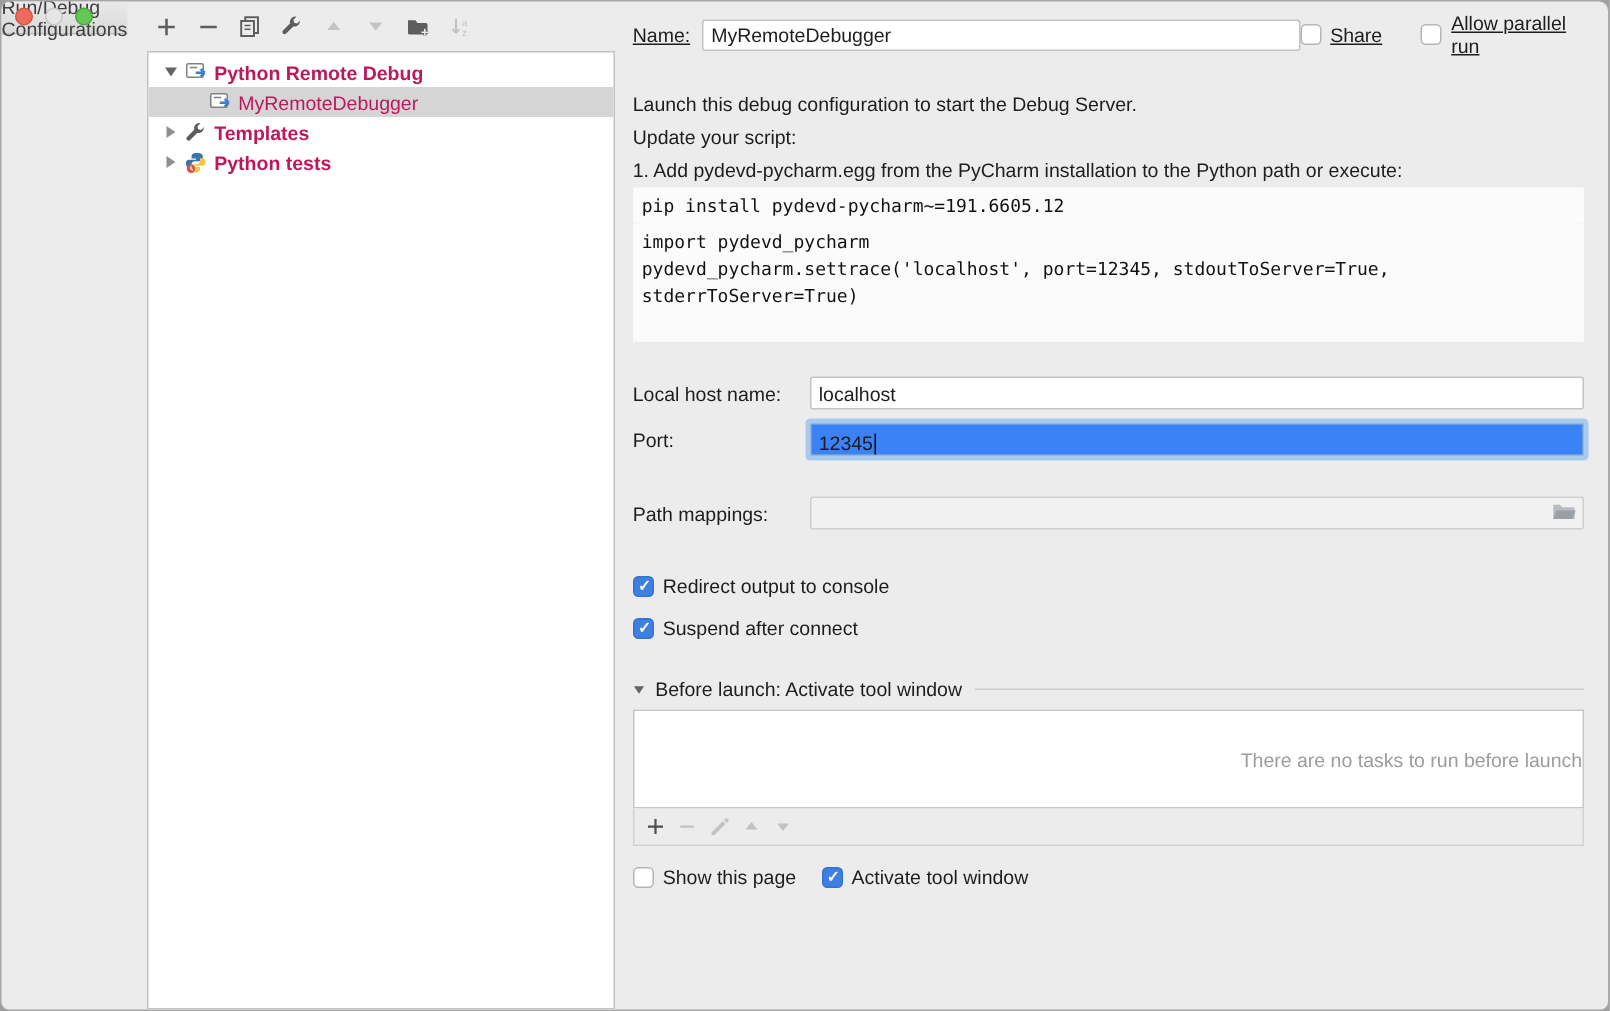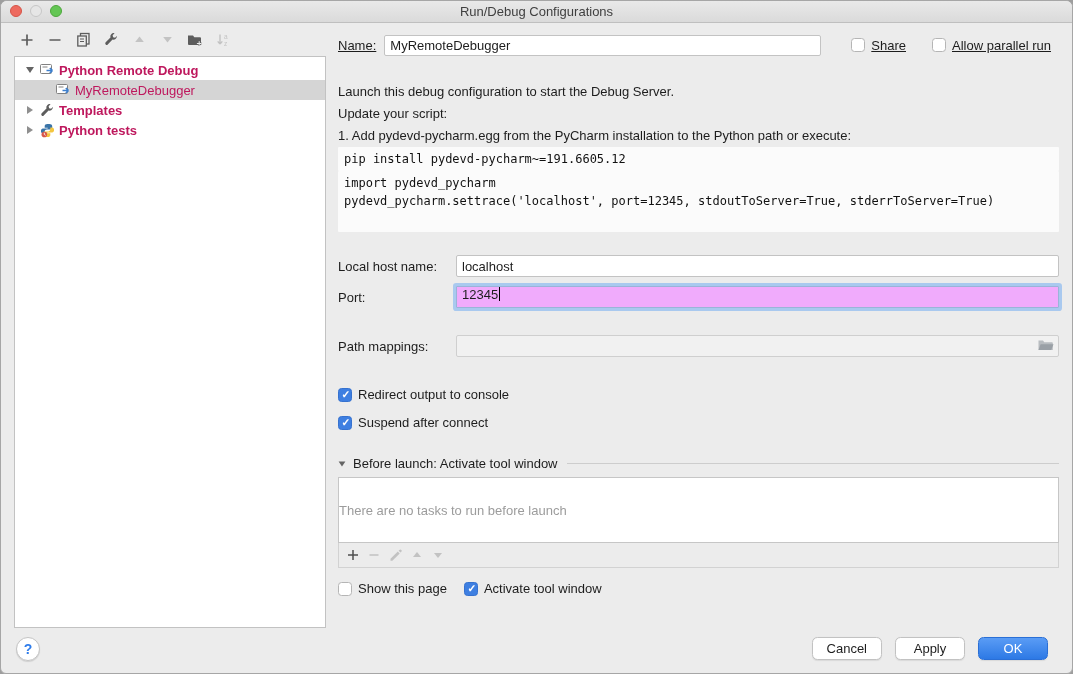--- a/index.html
+++ b/index.html
@@ -1,20 +1,20 @@
 <!DOCTYPE html>
 <html><head>
 <meta charset="utf-8">
 <style>
   * { margin:0; padding:0; box-sizing:border-box; }
   html,body { width:1073px; height:674px; background:#9e9e9e; font-family:"Liberation Sans",sans-serif; }
   .window {
     width:1073px; height:674px; background:#ececec;
     border:1px solid #a6a6a6; border-radius:7px 7px 6px 6px; overflow:hidden;
-    display:flex; flex-direction:column;
+    display:flex; flex-direction:row;
   }
   
   .titlebar {
     height:22px; flex:0 0 22px; position:relative;
     background:linear-gradient(#e9e9e9,#dadada); border-bottom:1px solid #bfbfbf;
     display:flex; align-items:center; justify-content:center;
   }
   .title { font-size:13px; color:#3f3f3f; }
   .lights { position:absolute; left:9px; top:4px; display:flex; gap:8px; }
   .light { width:12px; height:12px; border-radius:50%; }
@@ -53,32 +53,32 @@
     background:#fbfbfb; font-family:"DejaVu Sans Mono","Liberation Mono",monospace;
     font-size:12px; color:#111; padding:3px 6px; line-height:18px; border-radius:1px;
   }
   .code.tall { padding-bottom:22px; }
   .gap23 { height:23px; } .gap10 { height:9px; } .gap28 { height:27px; }
   .gap31 { height:30px; } .gap13 { height:13px; } .gap27 { height:26px; }
   .field-row { display:flex; align-items:center; }
   .field-row .flabel { flex:0 0 118px; }
   .field-row input.txt { flex:1; height:22px; }
   .port-field {
-    flex:1; height:22px; background:#f0abfc; border:1px solid #9ab4d8; border-radius:1px;
-    box-shadow:0 0 0 3px #a9c9ef; display:flex; align-items:flex-start; padding:0 5px; font-size:13px;
+    flex:1; height:22px; background:#3b82f6; border:1px solid #9ab4d8; border-radius:1px;
+    box-shadow:0 0 0 3px #a9c9ef; display:flex; align-items:flex-end; padding:0 5px; font-size:13px;
   }
   .caret { width:1px; height:14px; background:#000; margin-left:1px; }
   .path-wrap { flex:1; position:relative; display:flex; }
   .path-wrap input.txt { flex:1; background:#f1f1f1; border-color:#cfcfcf; padding-right:28px; }
   .path-folder { position:absolute; right:5px; top:3px; }
   .bl-header { display:flex; align-items:center; gap:7px; }
   .bl-header .hr { flex:1; height:1px; background:#cdcdcd; margin-left:2px; }
   .tasks-panel {
     margin-top:6px; height:66px; background:#fff; border:1px solid #c6c6c6;
-    display:flex; align-items:center; justify-content:flex-start;
+    display:flex; align-items:center; justify-content:flex-end;
   }
   .tasks-empty { color:#9c9c9c; font-size:13px; }
   .tasks-toolbar {
     height:25px; border:1px solid #d2d2d2; border-top:none;
     display:flex; align-items:center; gap:9px; padding-left:8px; background:#ececec;
   }
   .bottom-checks { margin-top:13px; display:flex; gap:17px; align-items:center; }
   
   .footer { flex:0 0 45px; display:flex; align-items:center; padding:0 24px 4px 15px; }
   .help-btn {

